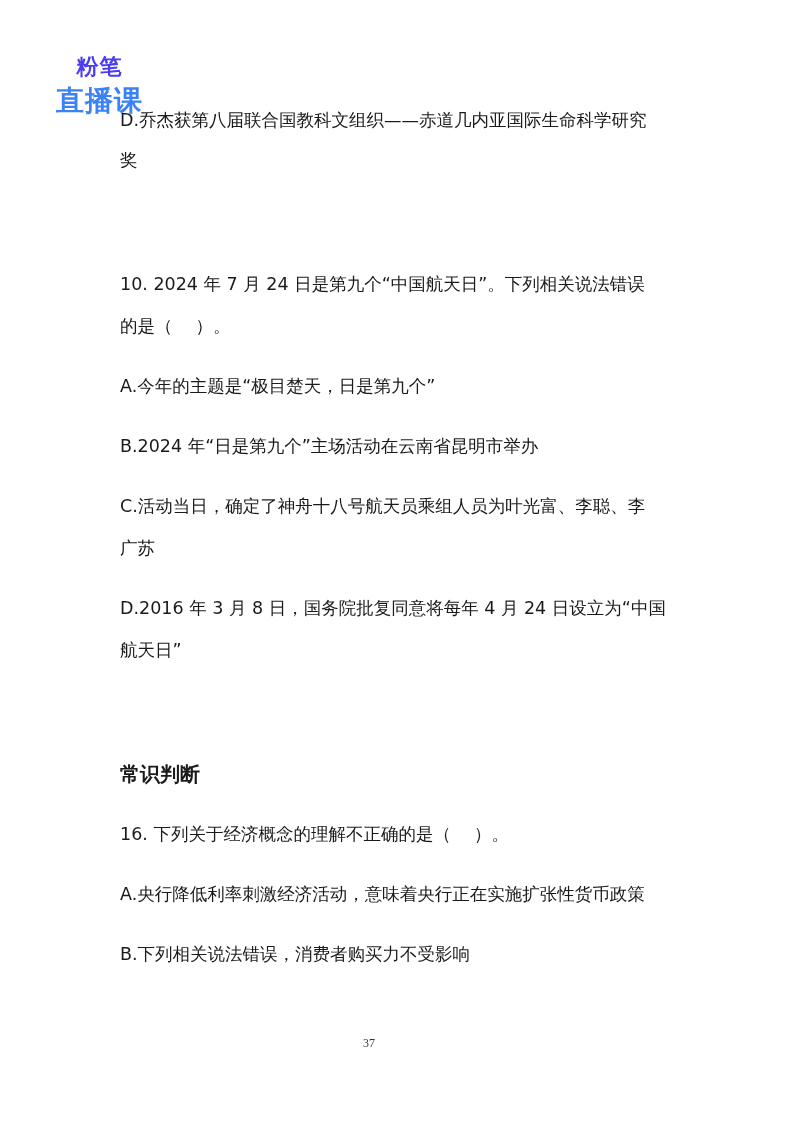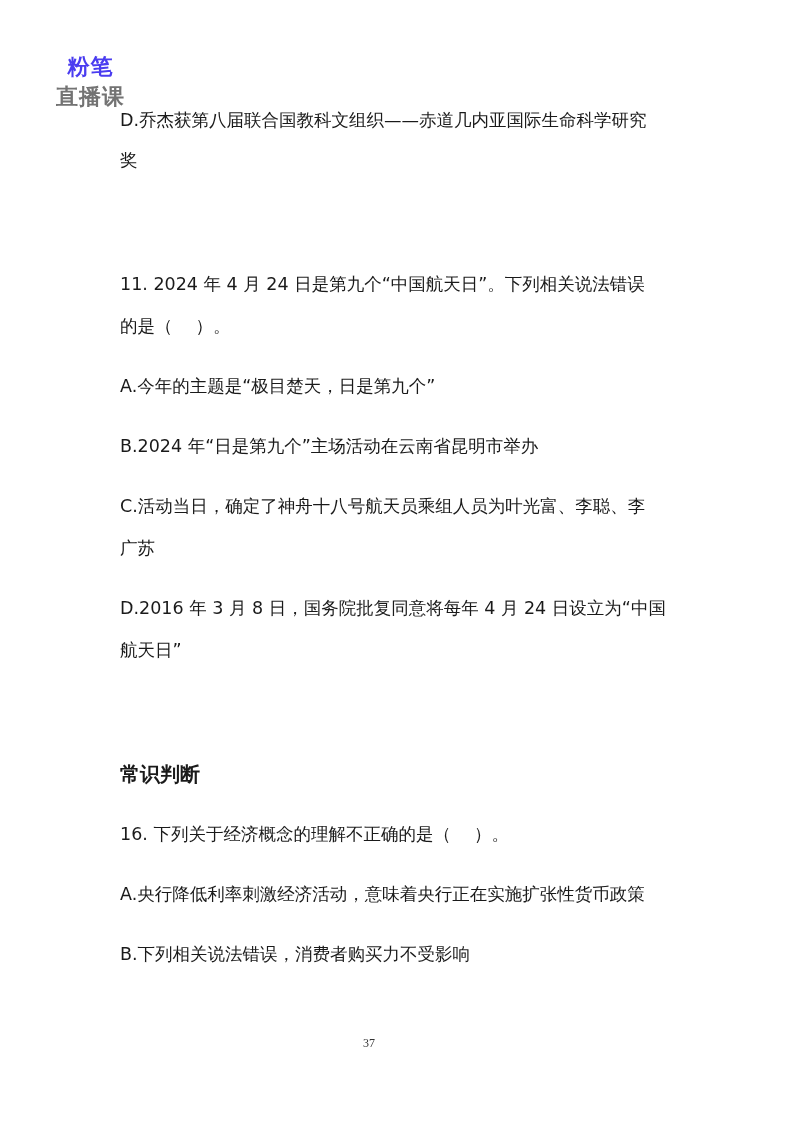--- a/index.html
+++ b/index.html
@@ -1,21 +1,21 @@
 <!DOCTYPE html>
 <html><head>
 <meta charset="utf-8">
 <style>
   html, body { margin: 0; padding: 0; background: #ffffff; }
   body { width: 800px; height: 1132px; position: relative; overflow: hidden;
          font-family: "DejaVu Sans", "Liberation Sans", sans-serif; color: #1a1a1a; }
   .logo { position: absolute; left: 56px; top: 52px; display: flex; align-items: center; height: 30px; flex-direction: column; }
   .logo-mark { width: 34px; height: 24px; margin-right: 10px; }
   .logo-brand { font-size: 22px; font-weight: bold; color: #4a3cf0; letter-spacing: 1px; }
-  .logo-rest { font-size: 22px; font-weight: bold; color: #737373; letter-spacing: 1px; }
+  .logo-rest { font-size: 28px; font-weight: bold; color: #3b82f6; letter-spacing: 1px; }
   .page { position: absolute; left: 120px; top: 0; width: 570px; }
   .line { position: absolute; left: 0; font-size: 17.5px; white-space: nowrap; line-height: 24px; }
   .bold { font-weight: bold; font-size: 20px; }
   .pnum { position: absolute; top: 1036px; left: 0; width: 738px; text-align: center;
           font-family: "Liberation Serif", serif; font-size: 12px; color: #333; }
 </style>
 </head>
 <body>
 
 <div class="logo">
@@ -24,21 +24,21 @@
     <path d="M17 2 L23 2 L23 9 Q25 8 27 8 Q33 8 33 15 Q33 22 26 22 Q20 22 17 18 Z M25 13 Q23 13 23 15.5 Q23 18 25 18 Q27 18 27 15.5 Q27 13 25 13 Z" fill="#4a3cf0" fill-rule="evenodd"></path>
   </svg>
   <span class="logo-brand">粉笔</span>
   <span class="logo-rest">直播课</span>
 </div>
 
 <div class="page">
   <div class="line" style="top:108px">D.乔杰获第八届联合国教科文组织——赤道几内亚国际生命科学研究</div>
   <div class="line" style="top:148px">奖</div>
 
-  <div class="line" style="top:272px">11. 2024 年 4 月 24 日是第九个“中国航天日”。下列相关说法错误</div>
+  <div class="line" style="top:272px">10. 2024 年 7 月 24 日是第九个“中国航天日”。下列相关说法错误</div>
   <div class="line" style="top:314px">的是（　 ）。</div>
   <div class="line" style="top:374px">A.今年的主题是“极目楚天，日是第九个”</div>
   <div class="line" style="top:434px">B.2024 年“日是第九个”主场活动在云南省昆明市举办</div>
   <div class="line" style="top:494px">C.活动当日，确定了神舟十八号航天员乘组人员为叶光富、李聪、李</div>
   <div class="line" style="top:536px">广苏</div>
   <div class="line" style="top:596px">D.2016 年 3 月 8 日，国务院批复同意将每年 4 月 24 日设立为“中国</div>
   <div class="line" style="top:638px">航天日”</div>
 
   <div class="line bold" style="top:762px">常识判断</div>
 

